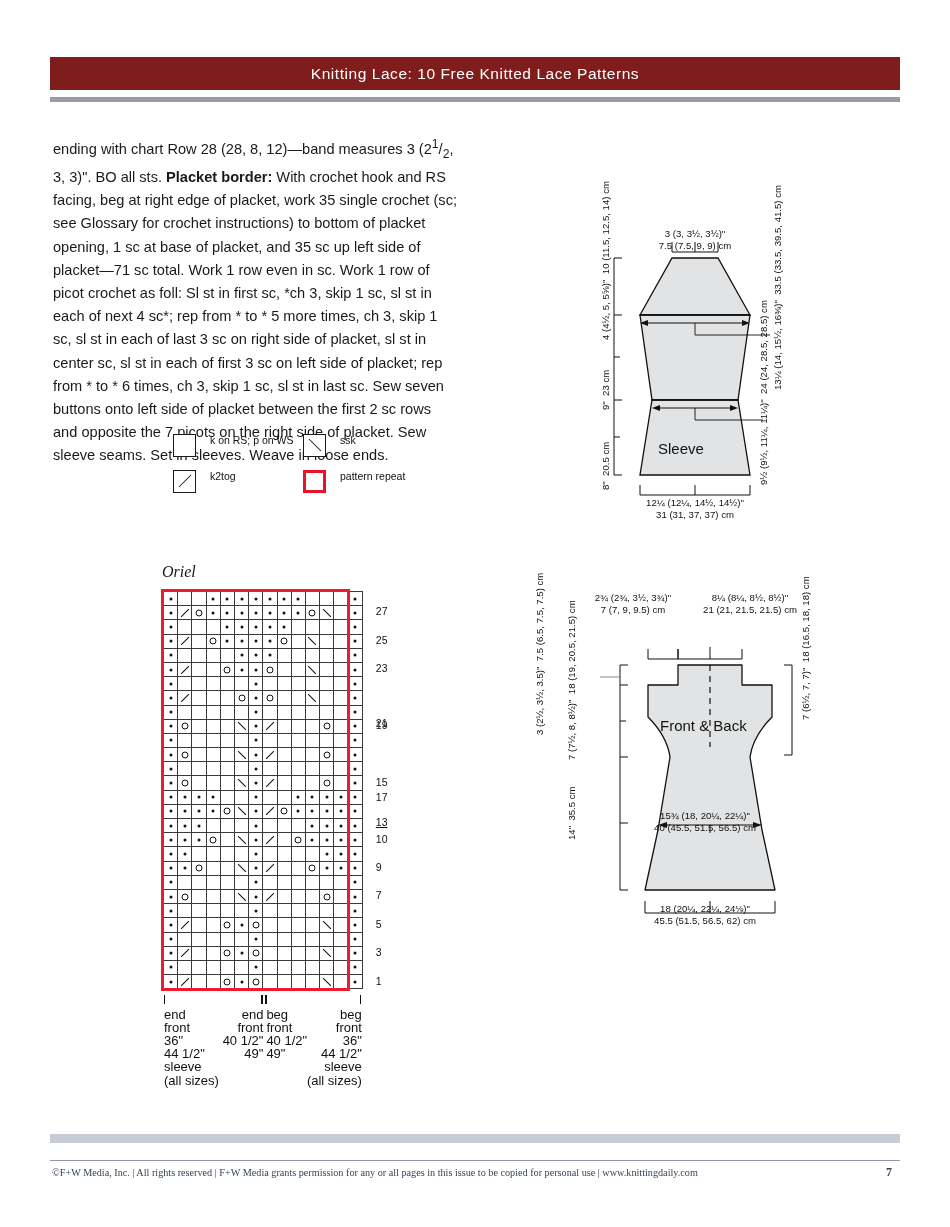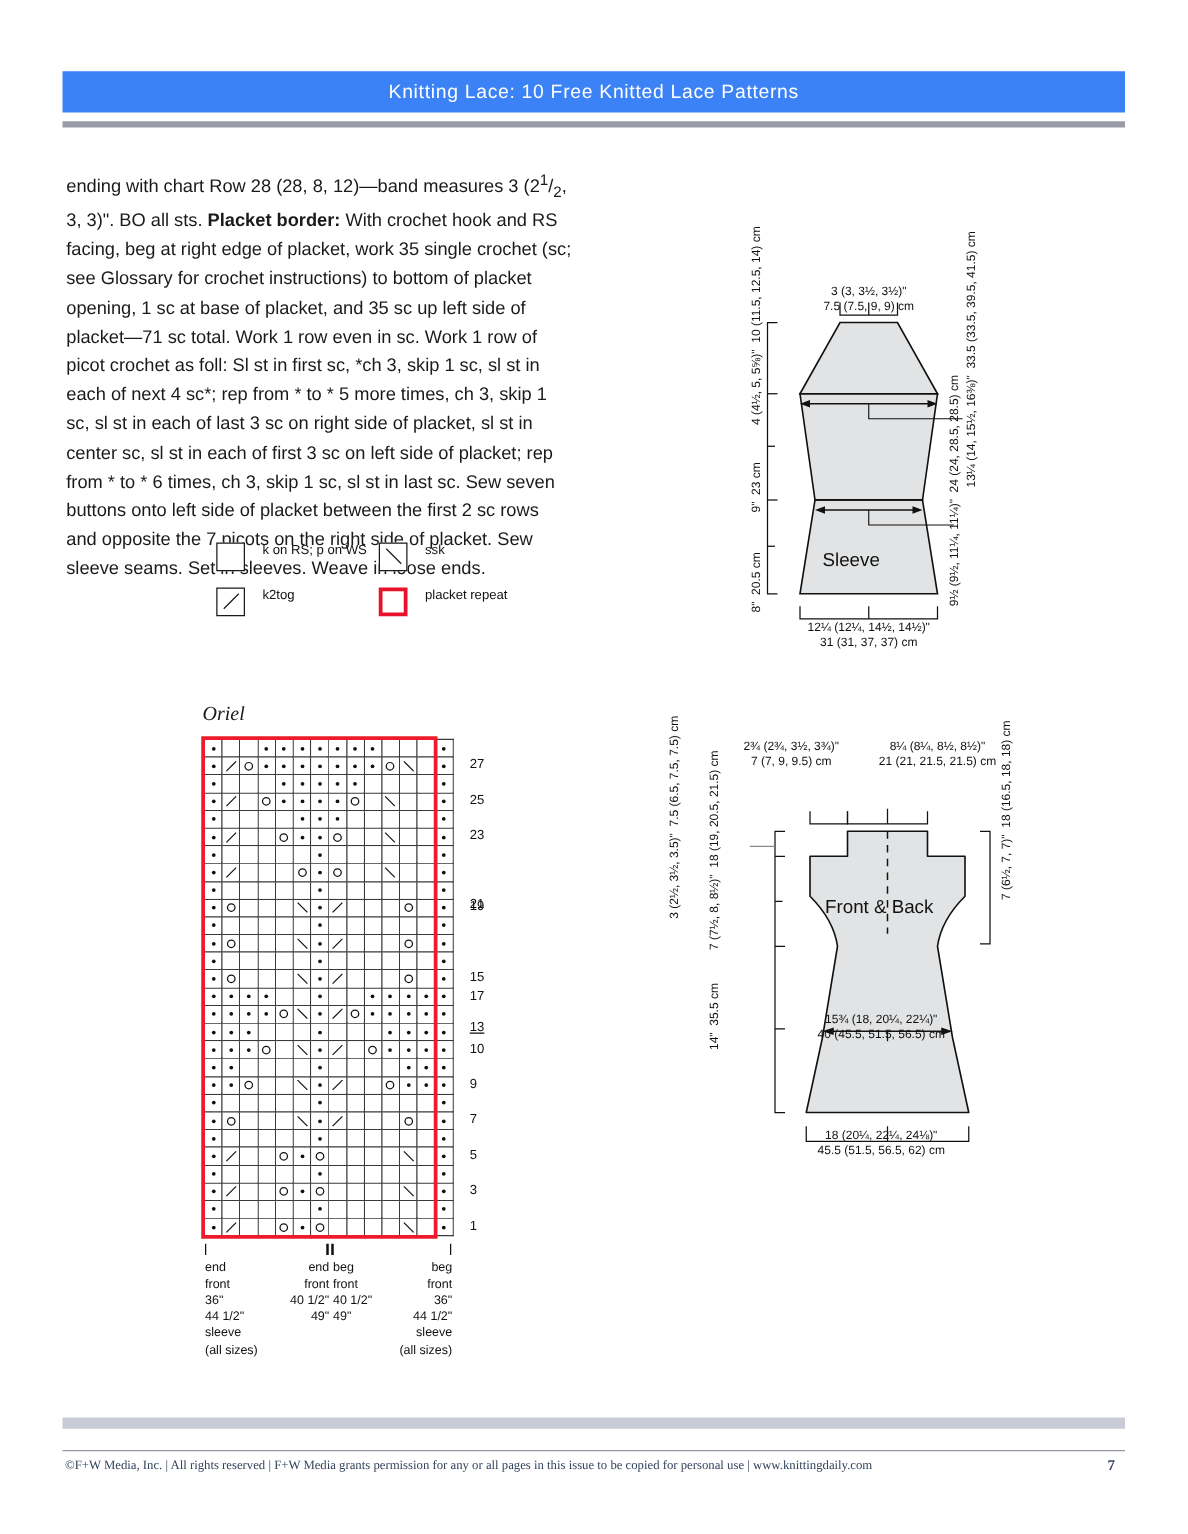--- a/index.html
+++ b/index.html
@@ -8,21 +8,21 @@
     width:950px; height:1227px;
     background:#ffffff;
     font-family:"Liberation Sans", sans-serif;
     position:relative;
     overflow:hidden;
   }
 
   
   #header-band{
     position:absolute; left:50px; top:57px; width:850px; height:33px;
-    background:#3b82f6;
+    background:#7f1d1d;
     display:flex; align-items:center; justify-content:center;
   }
   #header-title{
     color:#ffffff; font-size:15.5px; letter-spacing:.55px; font-weight:400;
     white-space:nowrap;
   }
   #header-rule{
     position:absolute; left:50px; top:97px; width:850px; height:5px;
     background:#9a9aa8;
   }
@@ -101,21 +101,21 @@
     position:absolute; font-size:10.5px; color:#111; text-align:right;
     white-space:nowrap;
   }
 
   
   #chart-ticks{ position:absolute; }
   .tickmark{
     position:absolute; width:1.4px; height:9px; background:#111;
   }
   .chart-foot{
-    position:absolute; font-size:10px; line-height:13.2px; color:#111;
+    position:absolute; font-size:13px; line-height:13.2px; color:#111;
     white-space:nowrap;
   }
   .chart-foot.r{ text-align:right; }
   .chart-foot.l{ text-align:left; }
 
   
   .sch-text{
     position:absolute; font-size:9.6px; line-height:12.3px; color:#111;
     white-space:nowrap;
   }
@@ -169,21 +169,21 @@
     </div>
     <div class="legend-row">
       <div class="legend-cell">
         <span class="sym">
           <span class="slash"></span>
         </span>
         <span class="legend-label">k2tog</span>
       </div>
       <div class="legend-cell">
         <span class="sym repeat"></span>
-        <span class="legend-label">placket repeat</span>
+        <span class="legend-label">pattern repeat</span>
       </div>
     </div>
   </div>
 
 <div id="chart-title">Oriel</div>
 <div id="chart-wrap">
   <table id="chart-grid">
       <tbody>
         <tr>
           <td>

